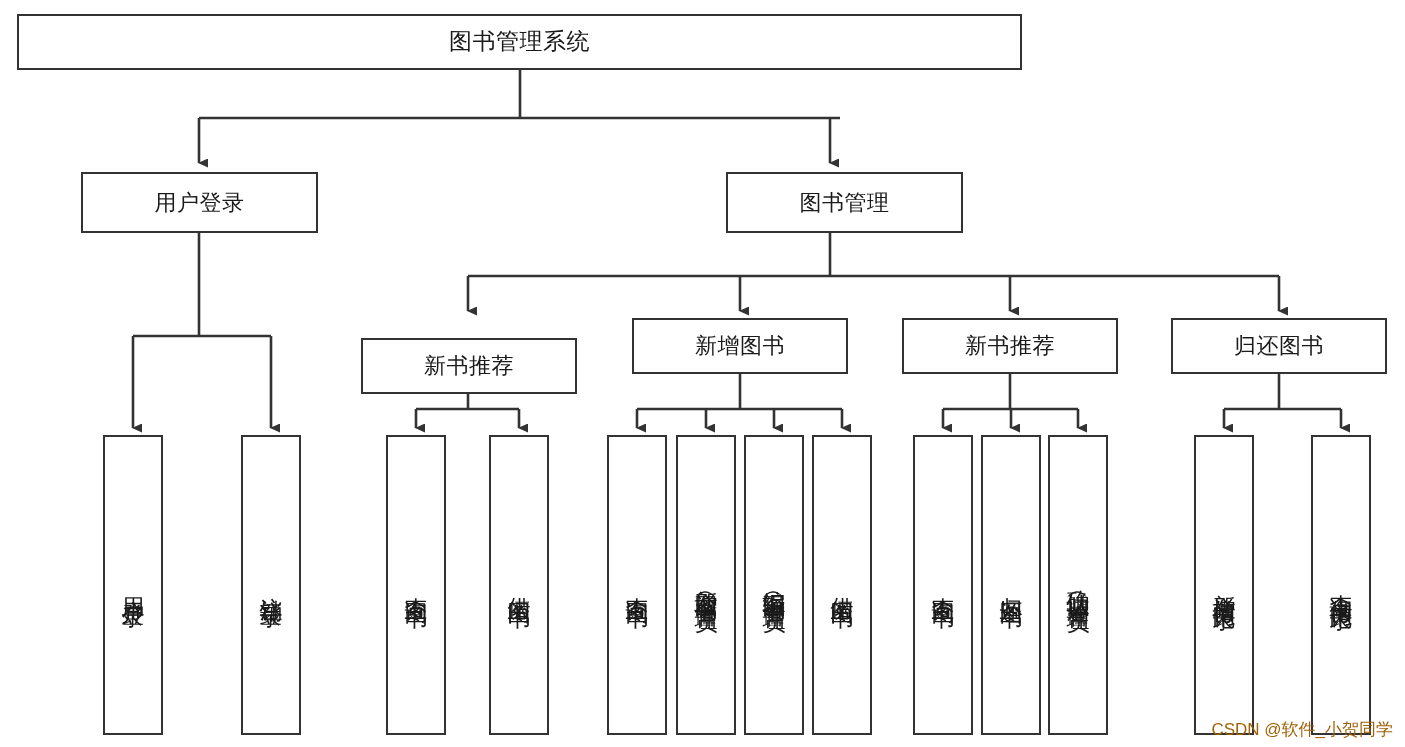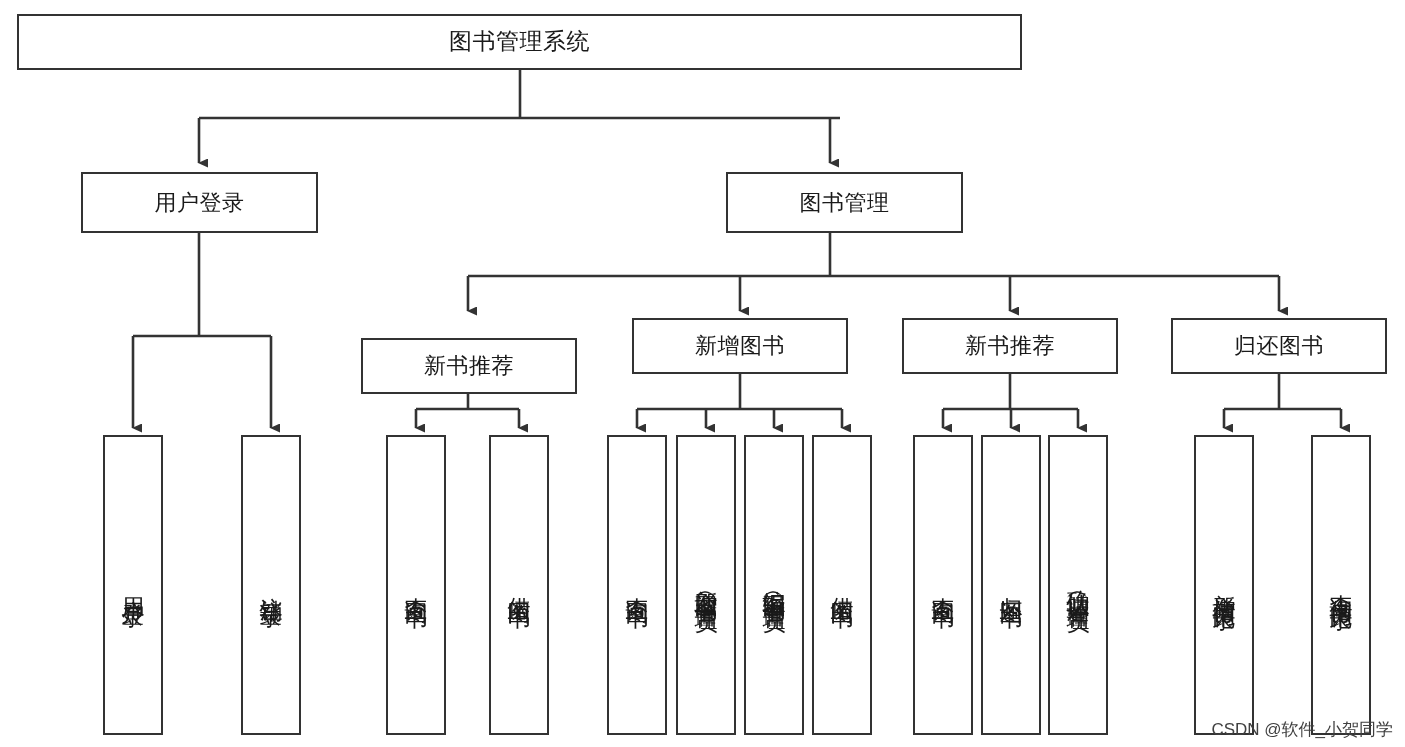--- a/index.html
+++ b/index.html
@@ -50,21 +50,21 @@
     letter-spacing: 3px;
     font-size: 23px;
   }
   .node.root .node-label {
     font-size: 23px;
   }
   .watermark {
     position: absolute;
     right: 12px;
     bottom: 6px;
-    color: #404040;
+    color: #a16207;
     font-size: 17px;
     white-space: nowrap;
     z-index: 5;
     font-family: "Liberation Sans", "DejaVu Sans", sans-serif;
   }
 </style>
 </head>
 <body>
 
 <div id="diagram-root">

